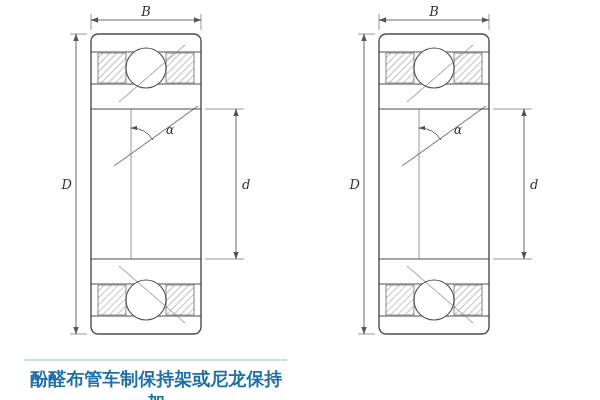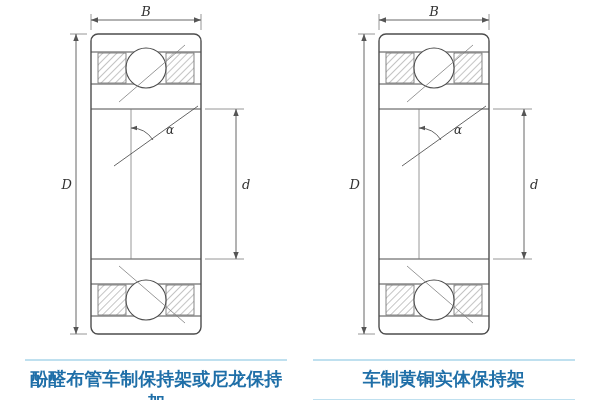--- a/index.html
+++ b/index.html
@@ -166,18 +166,15 @@
       </g>
 
       <g>
         <line class="ext" x1="169" y1="103" x2="208" y2="103"></line>
         <line class="ext" x1="169" y1="253" x2="208" y2="253"></line>
         <line class="dim" x1="200" y1="103" x2="200" y2="253" marker-start="url(#arrow)" marker-end="url(#arrow)"></line>
         <text class="dim-label" x="206" y="183" text-anchor="start">d</text>
       </g>
     </svg>
 
-    <figcaption class="caption">
-      <span>车制黄铜实体保持架</span>
-    </figcaption>
   </figure>
 
 </div>
 
 </body></html>

